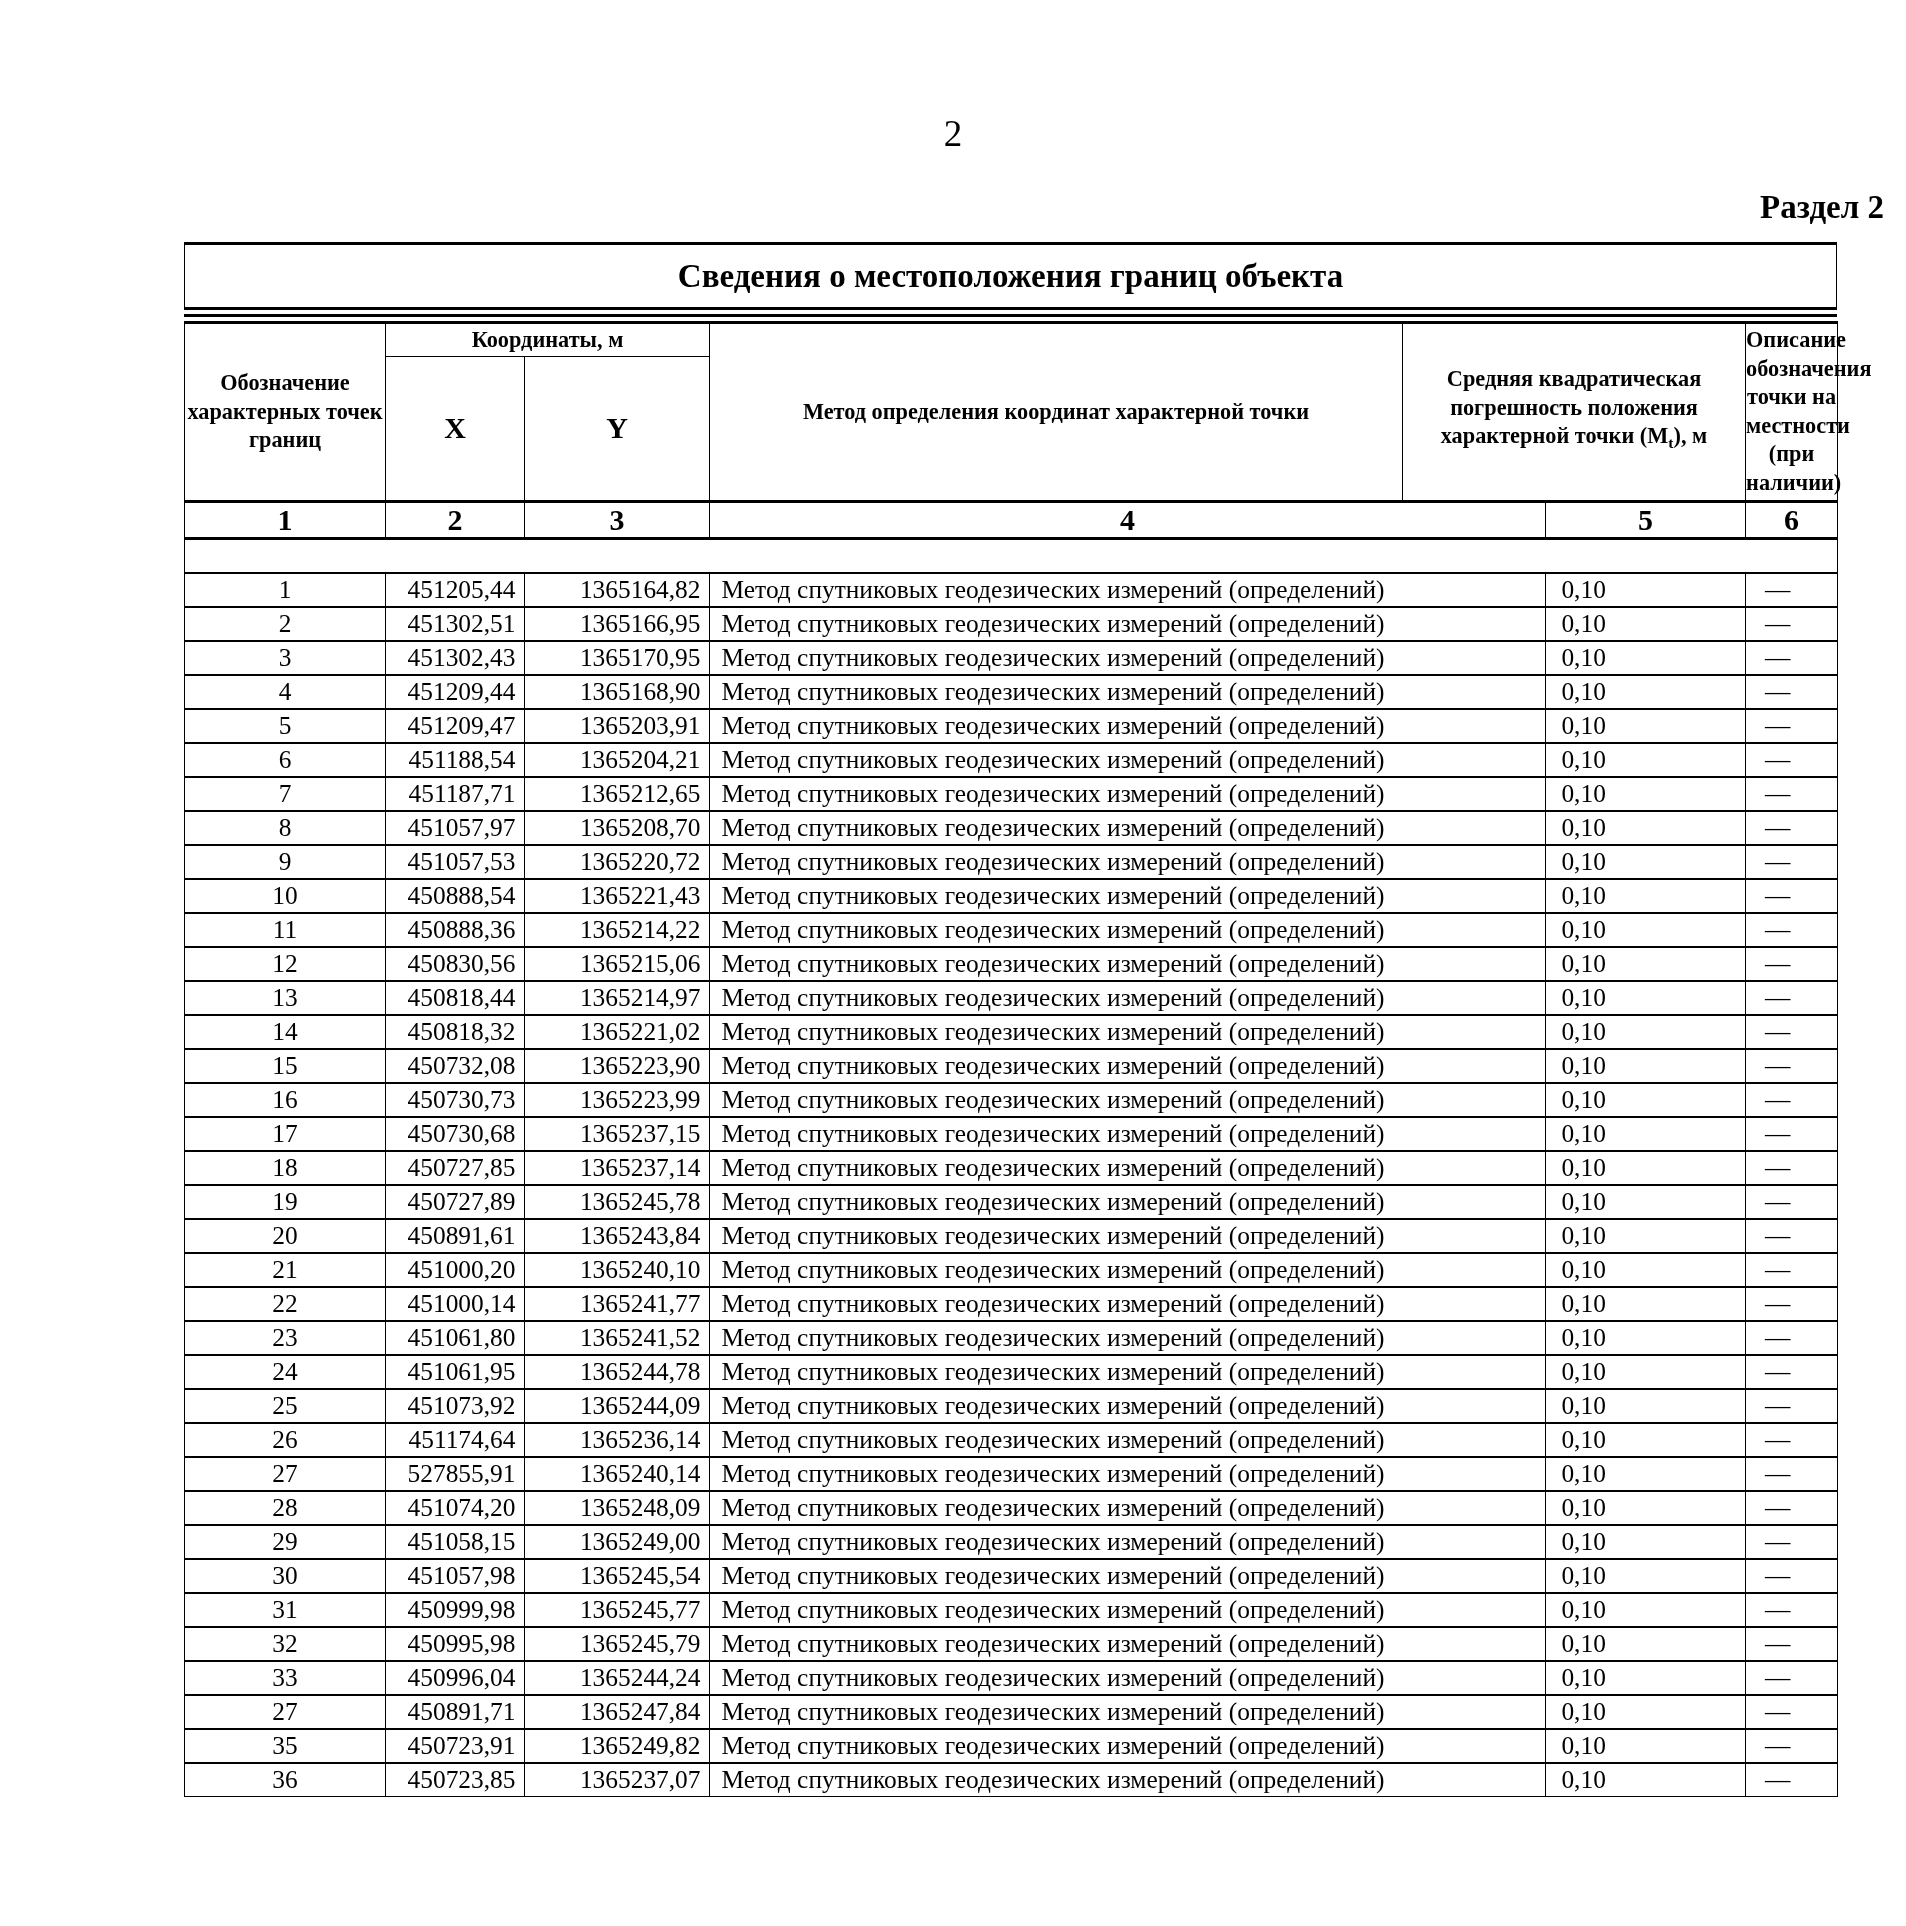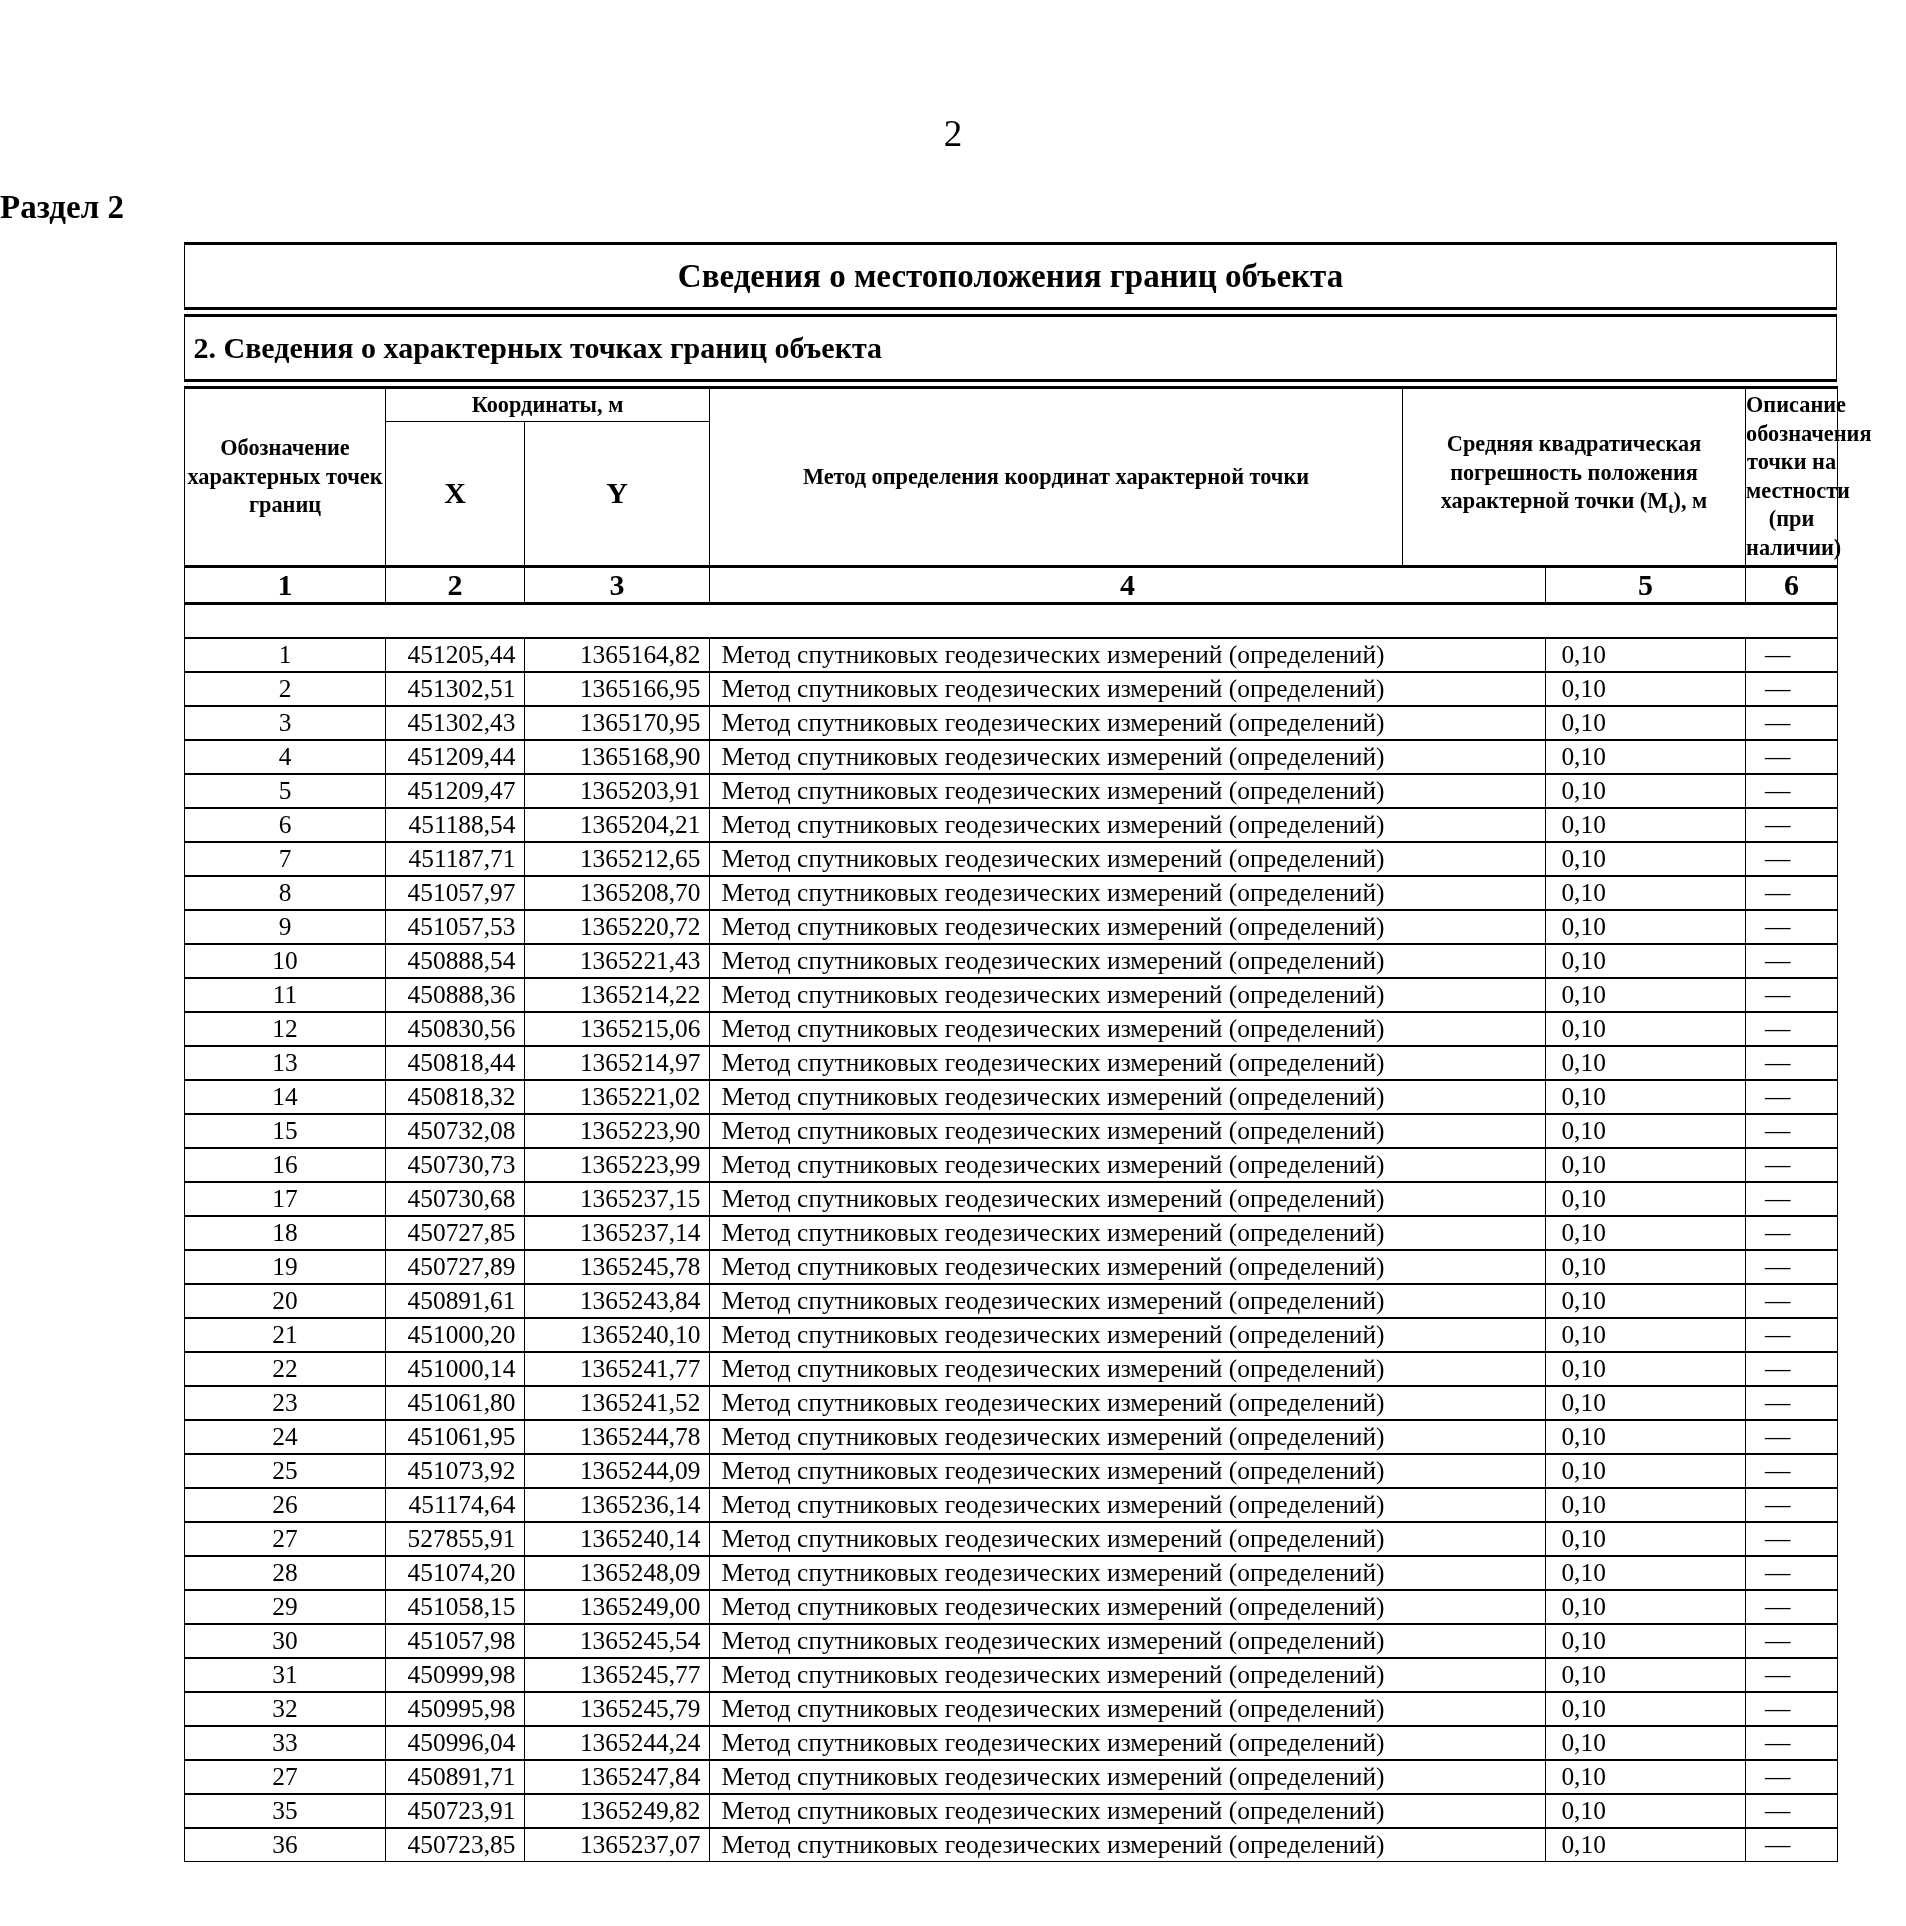--- a/index.html
+++ b/index.html
@@ -1,18 +1,18 @@
 <!DOCTYPE html>
 <html style="font-size:6.2px"><head>
 <meta charset="utf-8">
 <style>
   html, body { margin: 0; padding: 0; background: #ffffff; }
   body { width: 1906px; height: 2709px; position: relative; font-family: "Liberation Serif", serif; color: #000; }
   .page-number { position: absolute; top: 112px; left: 0; width: 1906px; text-align: center; font-size: 37px; }
-  .section-title { position: absolute; top: 189px; left: 0; width: 1884px; text-align: left; font-size: 33px; font-weight: bold; }
+  .section-title { position: absolute; top: 189px; left: 0; width: 1884px; text-align: right; font-size: 33px; font-weight: bold; }
   .frame { position: absolute; left: 184px; top: 242px; width: 1653px; }
   .box { border-left: 1.9px solid #000; border-right: 1.9px solid #000; }
   .title-box { border-top: 3.5px solid #000; height: 62px; display: flex; align-items: center; justify-content: center; font-size: 33px; font-weight: bold; }
   .line-box { border-top: 3.5px solid #000; height: 62px; display: flex; align-items: center; padding-left: 8.5px; font-size: 30px; }
   .line-box b { font-weight: bold; margin-right: 7px; }
   .dbl { border-top: 3.5px solid #000; height: 3.9px; }
   table { border-collapse: collapse; width: 1653px; table-layout: fixed; }
   td, th { border: 1.2px solid #000; text-align: center; vertical-align: middle; padding: 0; }
   th { font-weight: bold; font-size: 22.3px; line-height: 28.5px; margin-top: 28px; }
   .hdr th { border-top: 3.5px solid #000; }
@@ -29,23 +29,20 @@
 </style>
 </head>
 <body>
 
 <div class="page-number">2</div>
 <div class="section-title">Раздел 2</div>
 
 <div class="frame">
   <div class="box title-box">Сведения о местоположения границ объекта</div>
   <div class="dbl"></div>
-  <div class="box line-box" style="border-top-width:3.5px;">
-    <b>2. Сведения о характерных точках границ объекта</b>
-  </div>
   <div class="dbl"></div>
 
   <table>
     <colgroup>
       <col style="width:201px">
         <col style="width:139px">
         <col style="width:185px">
         <col style="width:693px">
         <col style="width:143px">
         <col style="width:200px">

